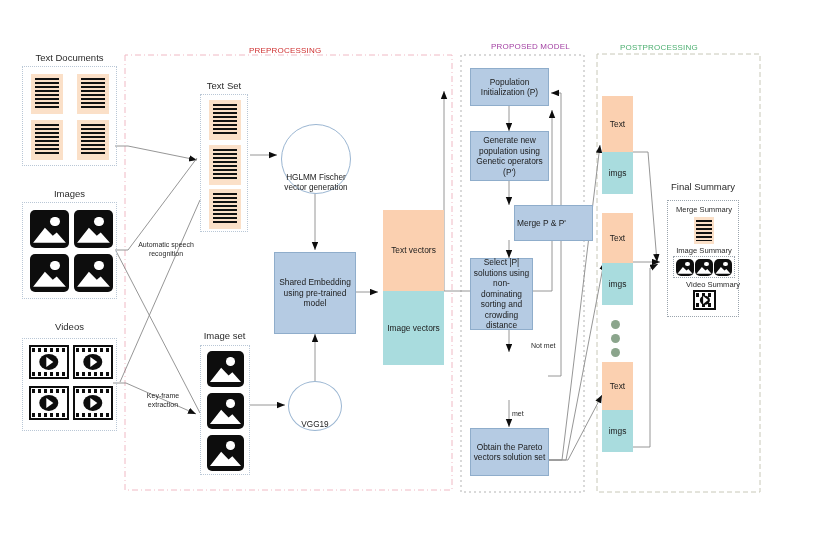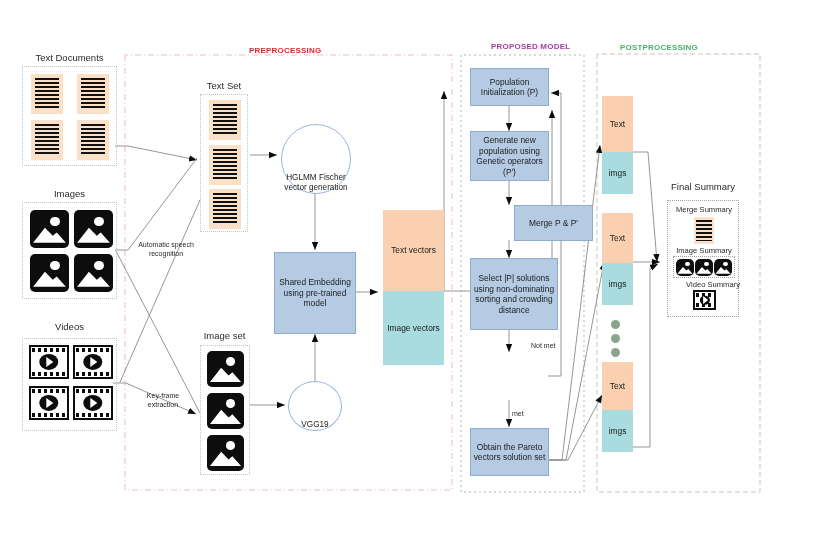--- a/index.html
+++ b/index.html
@@ -1,21 +1,21 @@
 <!DOCTYPE html>
 <html><head>
 <meta charset="utf-8">
 <style>
   html,body{margin:0;padding:0;background:#ffffff;}
   body{width:830px;height:537px;position:relative;overflow:hidden;
        font-family:"Liberation Sans",sans-serif;color:#1a1a1a;}
   .stage{position:absolute;left:0;top:0;width:830px;height:537px;}
   svg.wires{position:absolute;left:0;top:0;width:830px;height:537px;pointer-events:none;}
 
-  .sec-label{position:absolute;font-size:8px;letter-spacing:.2px;font-weight:700;white-space:nowrap;}
+  .sec-label{position:absolute;font-size:8px;letter-spacing:.2px;font-weight:400;white-space:nowrap;}
   .sec-pre{color:#cf3030;}
   .sec-prop{color:#a23fa2;}
   .sec-post{color:#4caf70;}
 
   .grp-title{position:absolute;font-size:9.5px;color:#2a2a2a;text-align:center;white-space:nowrap;}
 
   .dashbox{position:absolute;border:1px dotted #b9c7d6;box-sizing:border-box;}
   .dashbox2{position:absolute;border:1px dotted #9aa4ad;box-sizing:border-box;}
 
   
@@ -33,21 +33,21 @@
   .vid{position:absolute;background:#ffffff;border:2px solid #0d0d0d;box-sizing:border-box;}
   .vid .perf-t,.vid .perf-b{position:absolute;left:1px;right:1px;height:4px;
      background:repeating-linear-gradient(to right,#0d0d0d 0 3px,#fff 3px 6px);}
   .vid .perf-t{top:1px;} .vid .perf-b{bottom:1px;}
   .vid .circ{position:absolute;left:50%;top:50%;transform:translate(-50%,-50%);
      width:54%;height:54%;border-radius:50%;background:#0d0d0d;}
   .vid .tri{position:absolute;left:50%;top:50%;transform:translate(-38%,-50%);
      width:0;height:0;border-left:7px solid #fff;border-top:5px solid transparent;border-bottom:5px solid transparent;}
 
   .pbox{position:absolute;background:#b5cbe3;border:1px solid #8fadcb;box-sizing:border-box;
-        display:flex;align-items:center;justify-content:center;text-align:center;
+        display:flex;align-items:center;text-align:center;
         font-size:8.4px;line-height:10.5px;color:#1b1b1b;padding:2px;}
   .circ-node{position:absolute;border:1px solid #9bb6d2;border-radius:50%;background:#fff;
         display:flex;align-items:flex-end;justify-content:center;text-align:center;
         font-size:8.2px;line-height:10px;color:#1b1b1b;}
   .diamond{position:absolute;display:flex;align-items:center;justify-content:center;}
   .diamond .dshape{position:absolute;left:0;top:0;width:100%;height:100%;
         background:#fbf3b8;border:1px solid #d8cf7e;transform:rotate(45deg);box-sizing:border-box;}
   .diamond .dtxt{position:relative;z-index:2;font-size:8.4px;line-height:10.5px;text-align:center;}
 
   .vecbox{position:absolute;display:flex;align-items:center;justify-content:center;
@@ -250,21 +250,21 @@
   </div>
 
   <div class="pbox" style="left:470px;top:131px;width:79px;height:50px;">
     <span>Generate new population using Genetic operators (P')</span>
   </div>
 
   <div class="pbox" style="left:470px;top:205px;width:79px;height:36px;margin-left:44px;">
     <span>Merge P &amp; P'</span>
   </div>
 
-  <div class="pbox" style="left:470px;top:258px;width:88px;height:72px;">
+  <div class="pbox" style="left:470px;top:258px;width:63px;height:72px;">
     <span>Select |P| solutions using non-dominating sorting and crowding distance</span>
   </div>
 
 
   <div class="pbox" style="left:470px;top:428px;width:79px;height:48px;">
     <span>Obtain the Pareto vectors solution set</span>
   </div>
 
   <div class="edge-lbl" style="left:531px;top:341px;">Not met</div>
   <div class="edge-lbl" style="left:512px;top:409px;">met</div>

